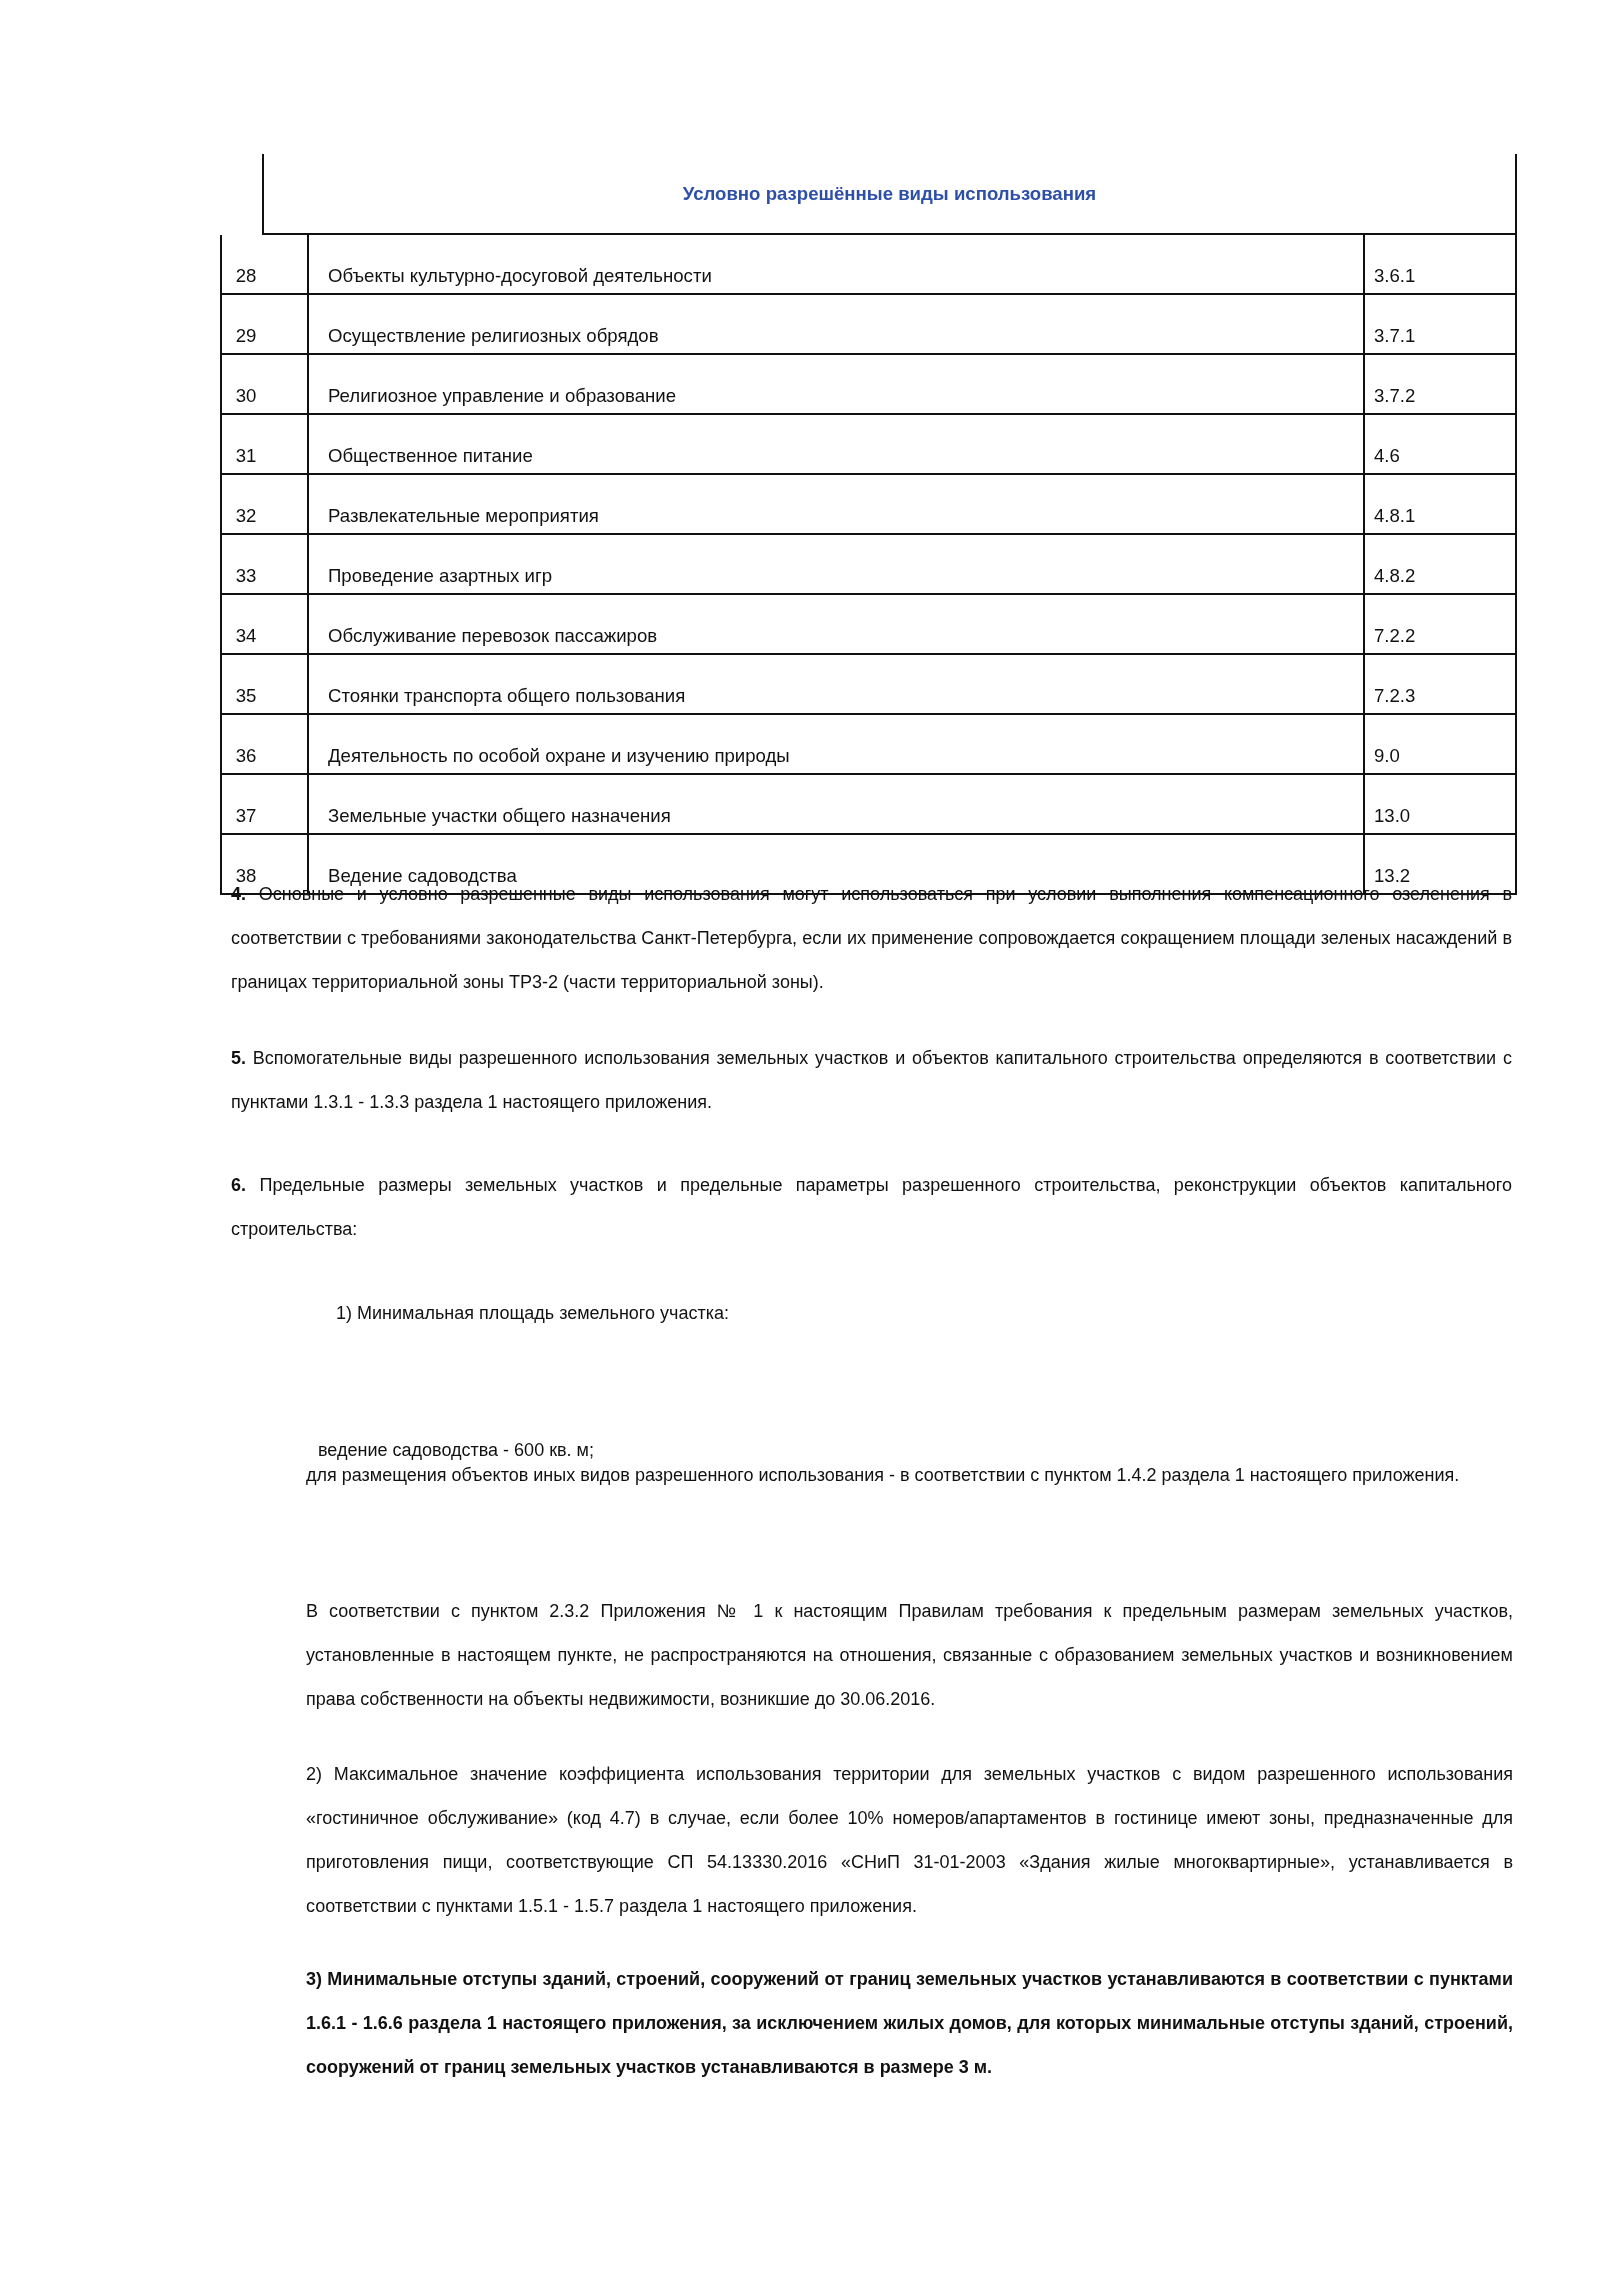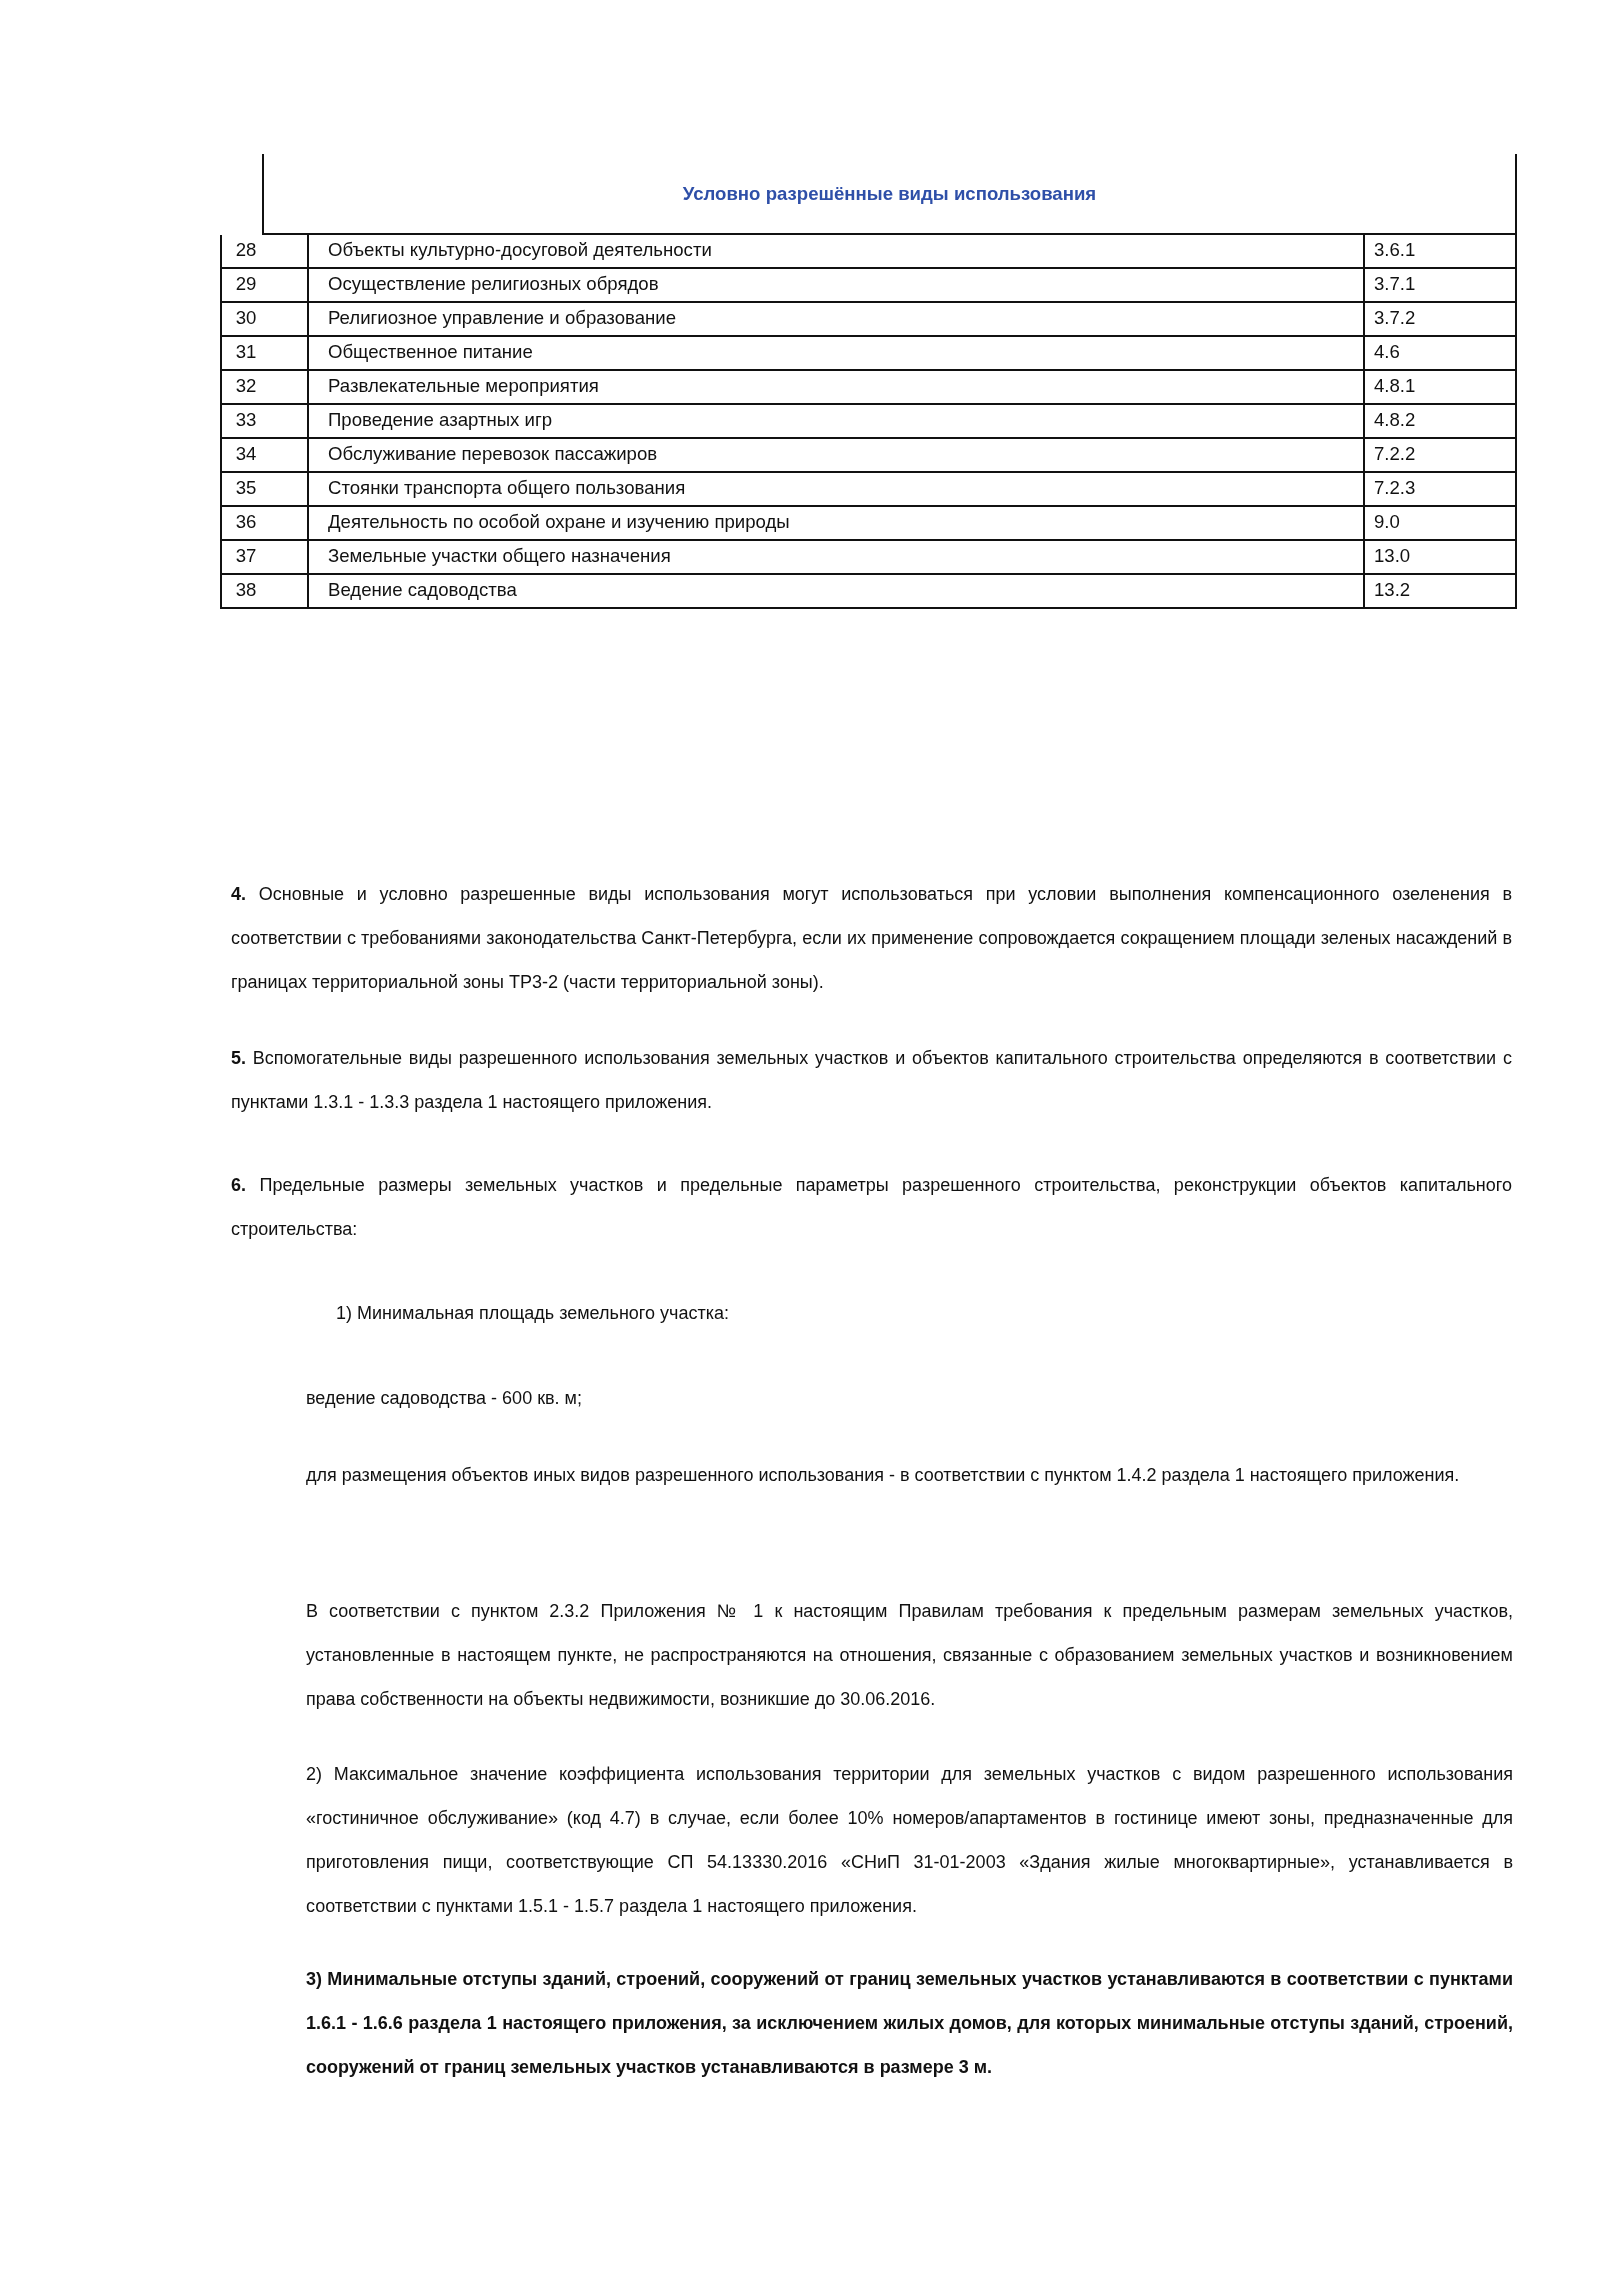--- a/index.html
+++ b/index.html
@@ -5,21 +5,21 @@
   html, body { margin: 0; padding: 0; background: #ffffff; }
   body { width: 1620px; height: 2293px; position: relative; overflow: hidden;
          font-family: "Liberation Sans", "DejaVu Sans", sans-serif; color: #111; }
   .page { position: absolute; left: 0; top: 0; width: 1620px; height: 2293px; }
 
   
   .tbl { position: absolute; left: 220px; top: 154px; width: 1297px; }
   .tbl-header { height: 81px; border-left: 2.9px solid #111; border-right: 2.9px solid #111;
                 border-bottom: 2.9px solid #111; display: flex; align-items: center; justify-content: center; box-sizing: border-box; margin-left: 42px; }
   .tbl-header span { color: #2E4FA8; font-weight: bold; font-size: 18.6px; }
-  .tbl-row { display: flex; height: 34px; box-sizing: border-box;
+  .tbl-row { display: flex; height: 60px; box-sizing: border-box;
              border-left: 2.9px solid #111; border-right: 2.9px solid #111; border-bottom: 2.9px solid #111; }
   .cell { box-sizing: border-box; display: flex; align-items: flex-end; padding-bottom: 5.9px; font-size: 18.6px; }
   .c-num { width: 87px; padding-left: 13.7px; border-right: 2px solid #111; }
   .c-name { width: 1056px; padding-left: 19px; border-right: 2px solid #111; }
   .c-code { flex: 1; padding-left: 9px; }
 
   
   .para { position: absolute; left: 231px; width: 1281px; font-size: 18px; line-height: 44px;
           text-align: justify; }
   .indent { left: 306px; width: 1207px; }
@@ -99,20 +99,20 @@
 
   <div class="para" style="top:1036px;">
     <b>5.</b><span> Вспомогательные виды разрешенного использования земельных участков и объектов капитального строительства определяются в соответствии с пунктами 1.3.1 - 1.3.3 раздела 1 настоящего приложения.</span>
   </div>
 
   <div class="para" style="top:1163px;">
     <b>6.</b><span> Предельные размеры земельных участков и предельные параметры разрешенного строительства, реконструкции объектов капитального строительства:</span>
   </div>
 
   <div class="para indent" style="top:1291px;margin-left:30px;">1) Минимальная площадь земельного участка:</div>
-  <div class="para indent" style="top:1376px;">ведение садоводства - 600 кв. м;</div>
+  <div class="para indent" style="top:1428px;margin-left:12px;">ведение садоводства - 600 кв. м;</div>
   <div class="para indent" style="top:1453px;">для размещения объектов иных видов разрешенного использования - в соответствии с пунктом 1.4.2 раздела 1 настоящего приложения.</div>
   <div class="para indent" style="top:1589px;">В соответствии с пунктом 2.3.2 Приложения № 1 к настоящим Правилам требования к предельным размерам земельных участков, установленные в настоящем пункте, не распространяются на отношения, связанные с образованием земельных участков и возникновением права собственности на объекты недвижимости, возникшие до 30.06.2016.</div>
   <div class="para indent" style="top:1752px;">2) Максимальное значение коэффициента использования территории для земельных участков с видом разрешенного использования «гостиничное обслуживание» (код 4.7) в случае, если более 10% номеров/апартаментов в гостинице имеют зоны, предназначенные для приготовления пищи, соответствующие СП 54.13330.2016 «СНиП 31-01-2003 «Здания жилые многоквартирные», устанавливается в соответствии с пунктами 1.5.1 - 1.5.7 раздела 1 настоящего приложения.</div>
   <div class="para indent" style="top:1957px;font-weight:bold;">3) Минимальные отступы зданий, строений, сооружений от границ земельных участков устанавливаются в соответствии с пунктами 1.6.1 - 1.6.6 раздела 1 настоящего приложения, за исключением жилых домов, для которых минимальные отступы зданий, строений, сооружений от границ земельных участков устанавливаются в размере 3 м.</div>
 
 </div>
 
 
 </body></html>

